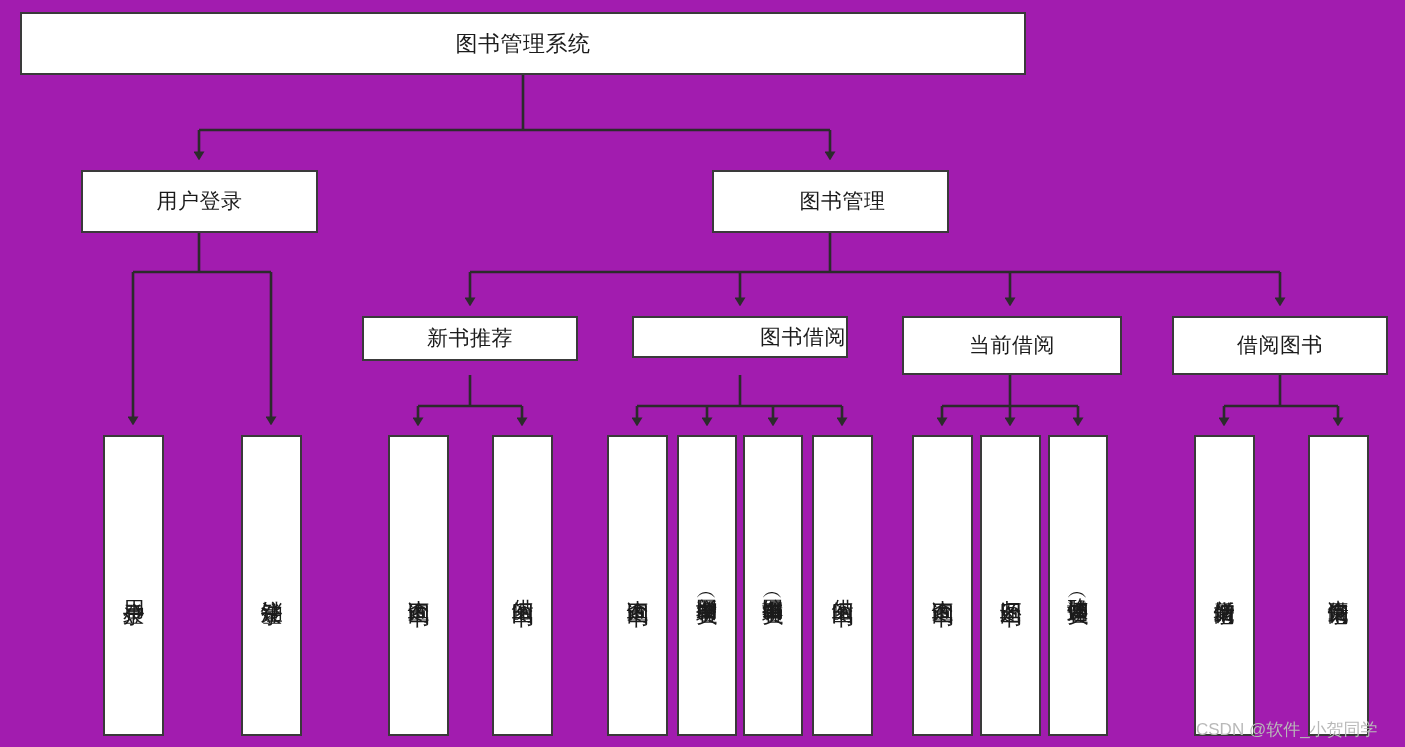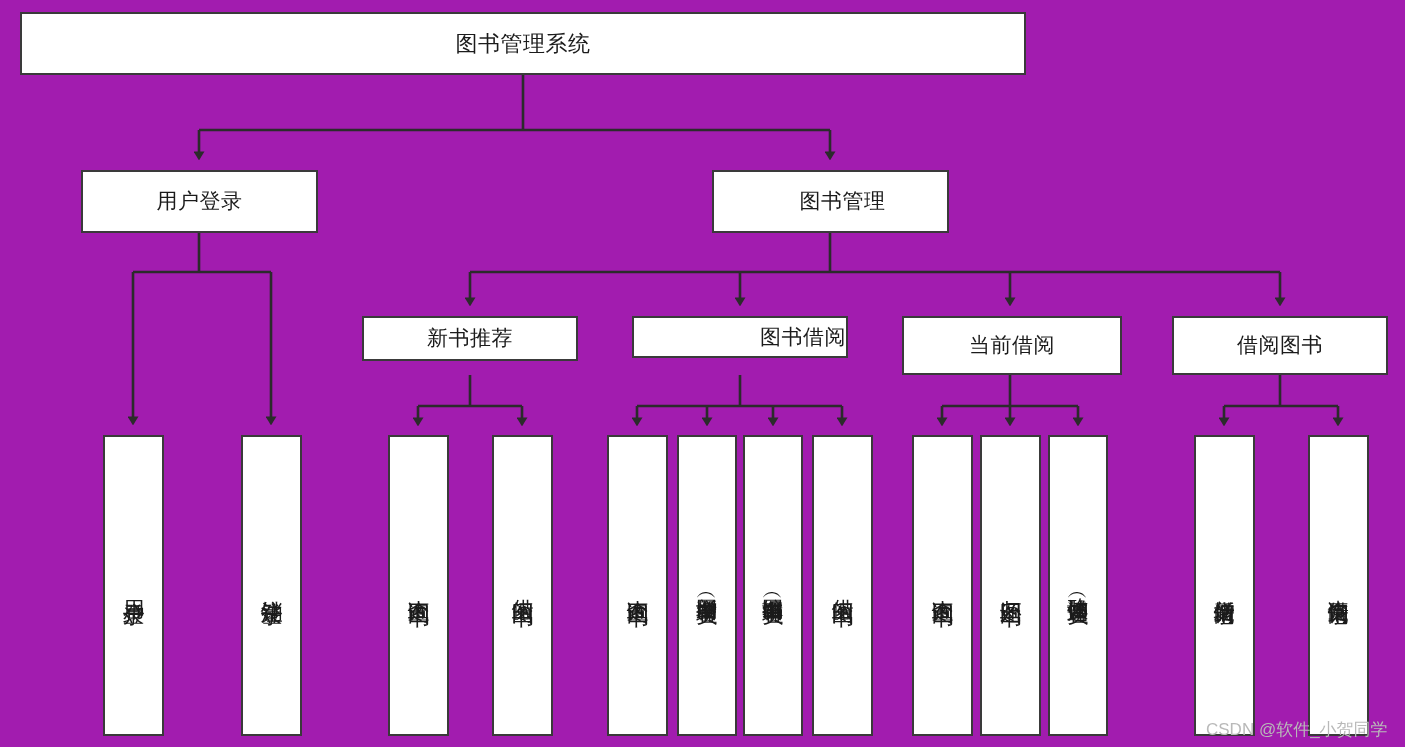--- a/index.html
+++ b/index.html
@@ -194,15 +194,15 @@
     <span class="lbl">确认归还（管理员）</span>
   </div>
 
   <div class="node vert narrow" style="left:1194px; top:435px; width:61px; height:301px;">
     <span class="lbl">新增借阅记录</span>
   </div>
   <div class="node vert narrow" style="left:1308px; top:435px; width:61px; height:301px;">
     <span class="lbl">查询借阅记录</span>
   </div>
 
-  <div class="watermark" style="left:1196px; top:718px;margin-left:10px;">CSDN @软件_小贺同学</div>
+  <div class="watermark" style="left:1196px; top:718px;">CSDN @软件_小贺同学</div>
 
 </div>
 
 </body></html>

